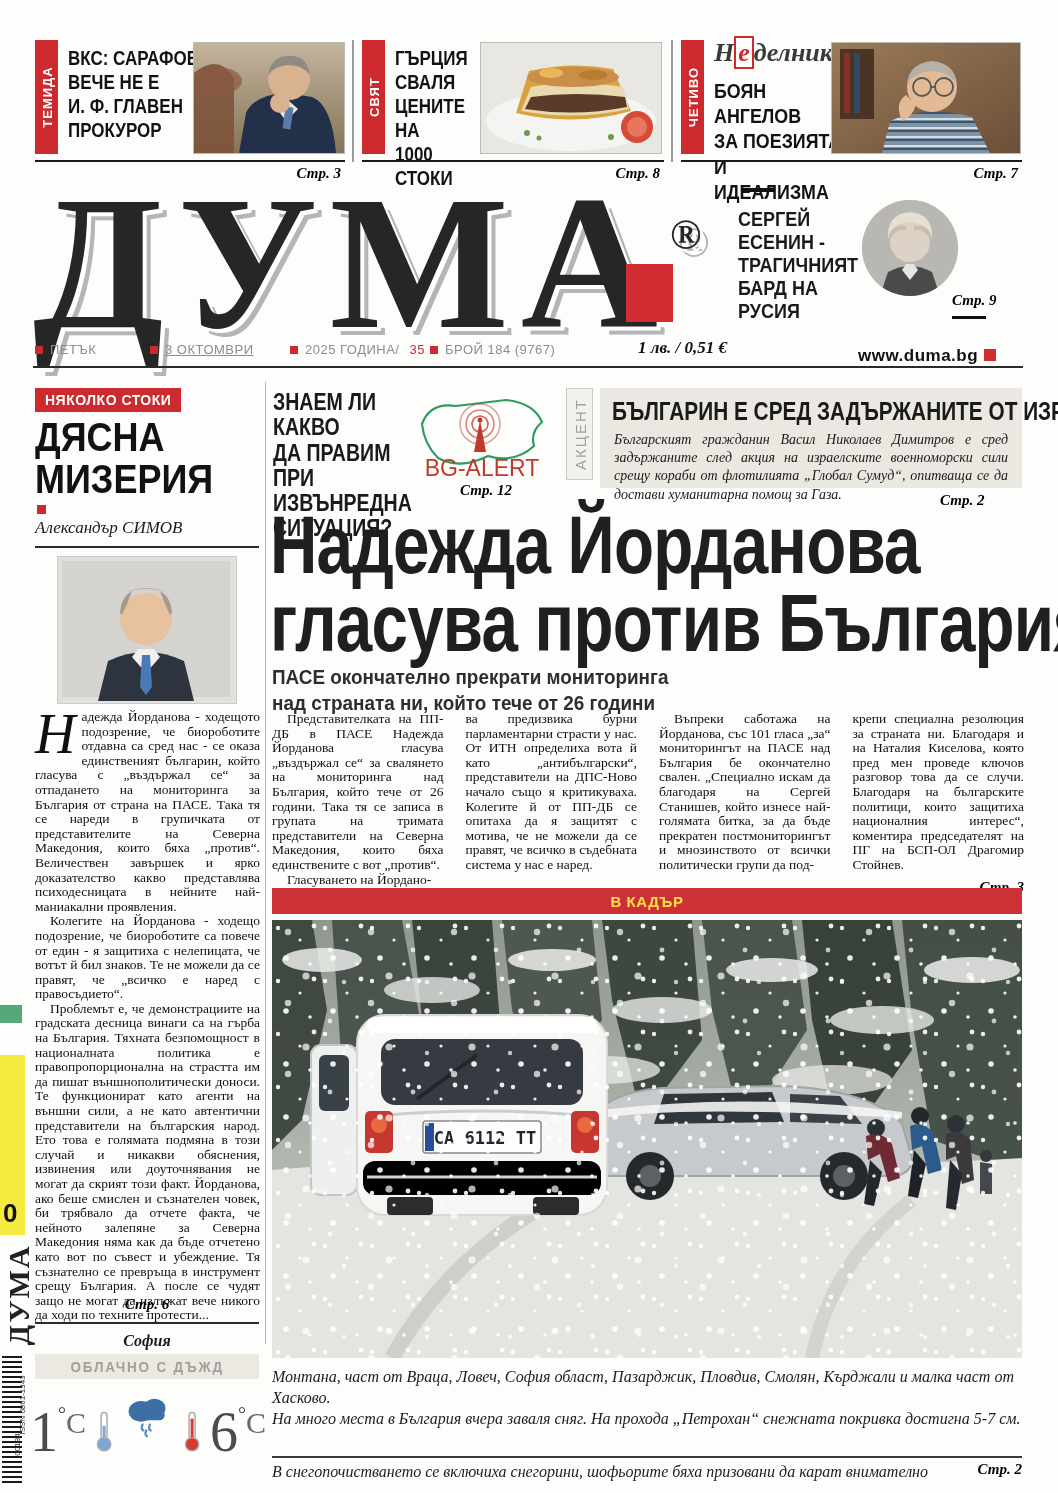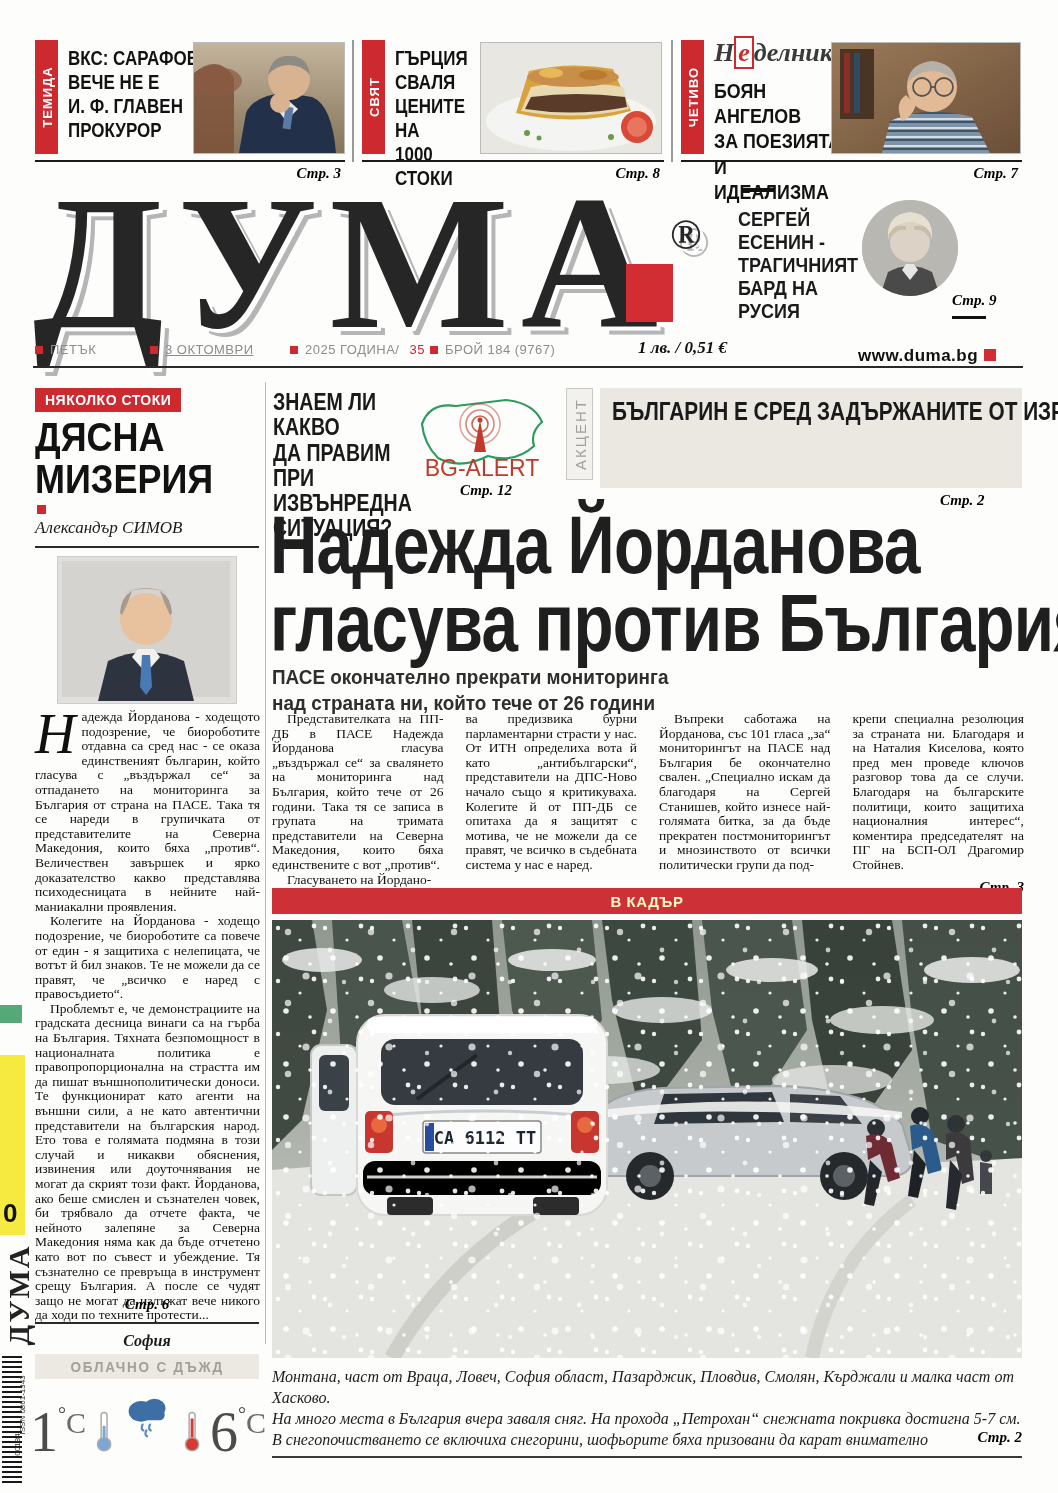--- a/index.html
+++ b/index.html
@@ -93,24 +93,24 @@
         line-height:1;color:#1f1f1f;white-space:nowrap;}
   .subhead{position:absolute;left:272px;top:664px;font-size:21px;line-height:1.25;transform:scaleX(.9);color:#2e2e2e;}
   
   .cols{position:absolute;left:272px;top:712px;width:752px;display:flex;gap:22px;}
   .col{width:178px;font-size:13.5px;line-height:14.6px;text-align:justify;color:#101010;}
   .col p{margin:0;text-indent:15px;}
   .col .cpage{display:block;text-align:right;margin-top:6px;}
   
   .kader{position:absolute;left:272px;top:888px;width:750px;height:26px;background:#cd3036;
         display:flex;align-items:center;justify-content:center;
-        font:bold 15px "Liberation Sans",sans-serif;color:#fef9c3;letter-spacing:.5px;}
+        font:bold 15px "Liberation Sans",sans-serif;color:#fde047;letter-spacing:.5px;}
   .photo{position:absolute;left:272px;top:920px;width:750px;height:438px;background:#cfd2cf;overflow:hidden;}
   .caption{position:absolute;left:272px;top:1366px;width:750px;font:italic 16px/1.32 "Liberation Serif",serif;color:#1c1c1c;}
-  .caption .lastline{display:flex;}
+  .caption .lastline{display:flex;margin-top:32px;}
   .caption .lastline .pageref{margin-left:auto;font-style:italic;}
   .rule-bottom{position:absolute;left:272px;top:1456px;width:750px;border-top:2px solid #3a3a3a;}
 </style>
 </head>
 <body>
 
 <div id="page">
 
   <div class="abs sp-green"></div>
   <div class="abs sp-yellow"></div>
@@ -320,20 +320,21 @@
     </svg>
   </div>
   <div class="bga-page pageref">Стр. 12</div>
 
   <div class="accent">
       <span>АКЦЕНТ</span>
     </div>
 
   <div class="israel">
     <div class="isr-title cond">БЪЛГАРИН Е СРЕД ЗАДЪРЖАНИТЕ ОТ ИЗРАЕЛ</div>
+    <div class="isr-text">Българският гражданин Васил Николаев Димитров е сред задържаните след акция на израелските военноморски сили срещу кораби от флотилията „Глобал Сумуд“, опитваща се да достави хуманитарна помощ за Газа.</div>
   </div>
   <div class="isr-page pageref">Стр. 2</div>
 
   <div class="hero1 cond">Надежда Йорданова</div>
   <div class="hero2 cond">гласува против България</div>
   <div class="subhead cond ml">ПАСЕ окончателно прекрати мониторинга
 над страната ни, който тече от 26 години</div>
 
   <div class="cols">
     <div class="col">

